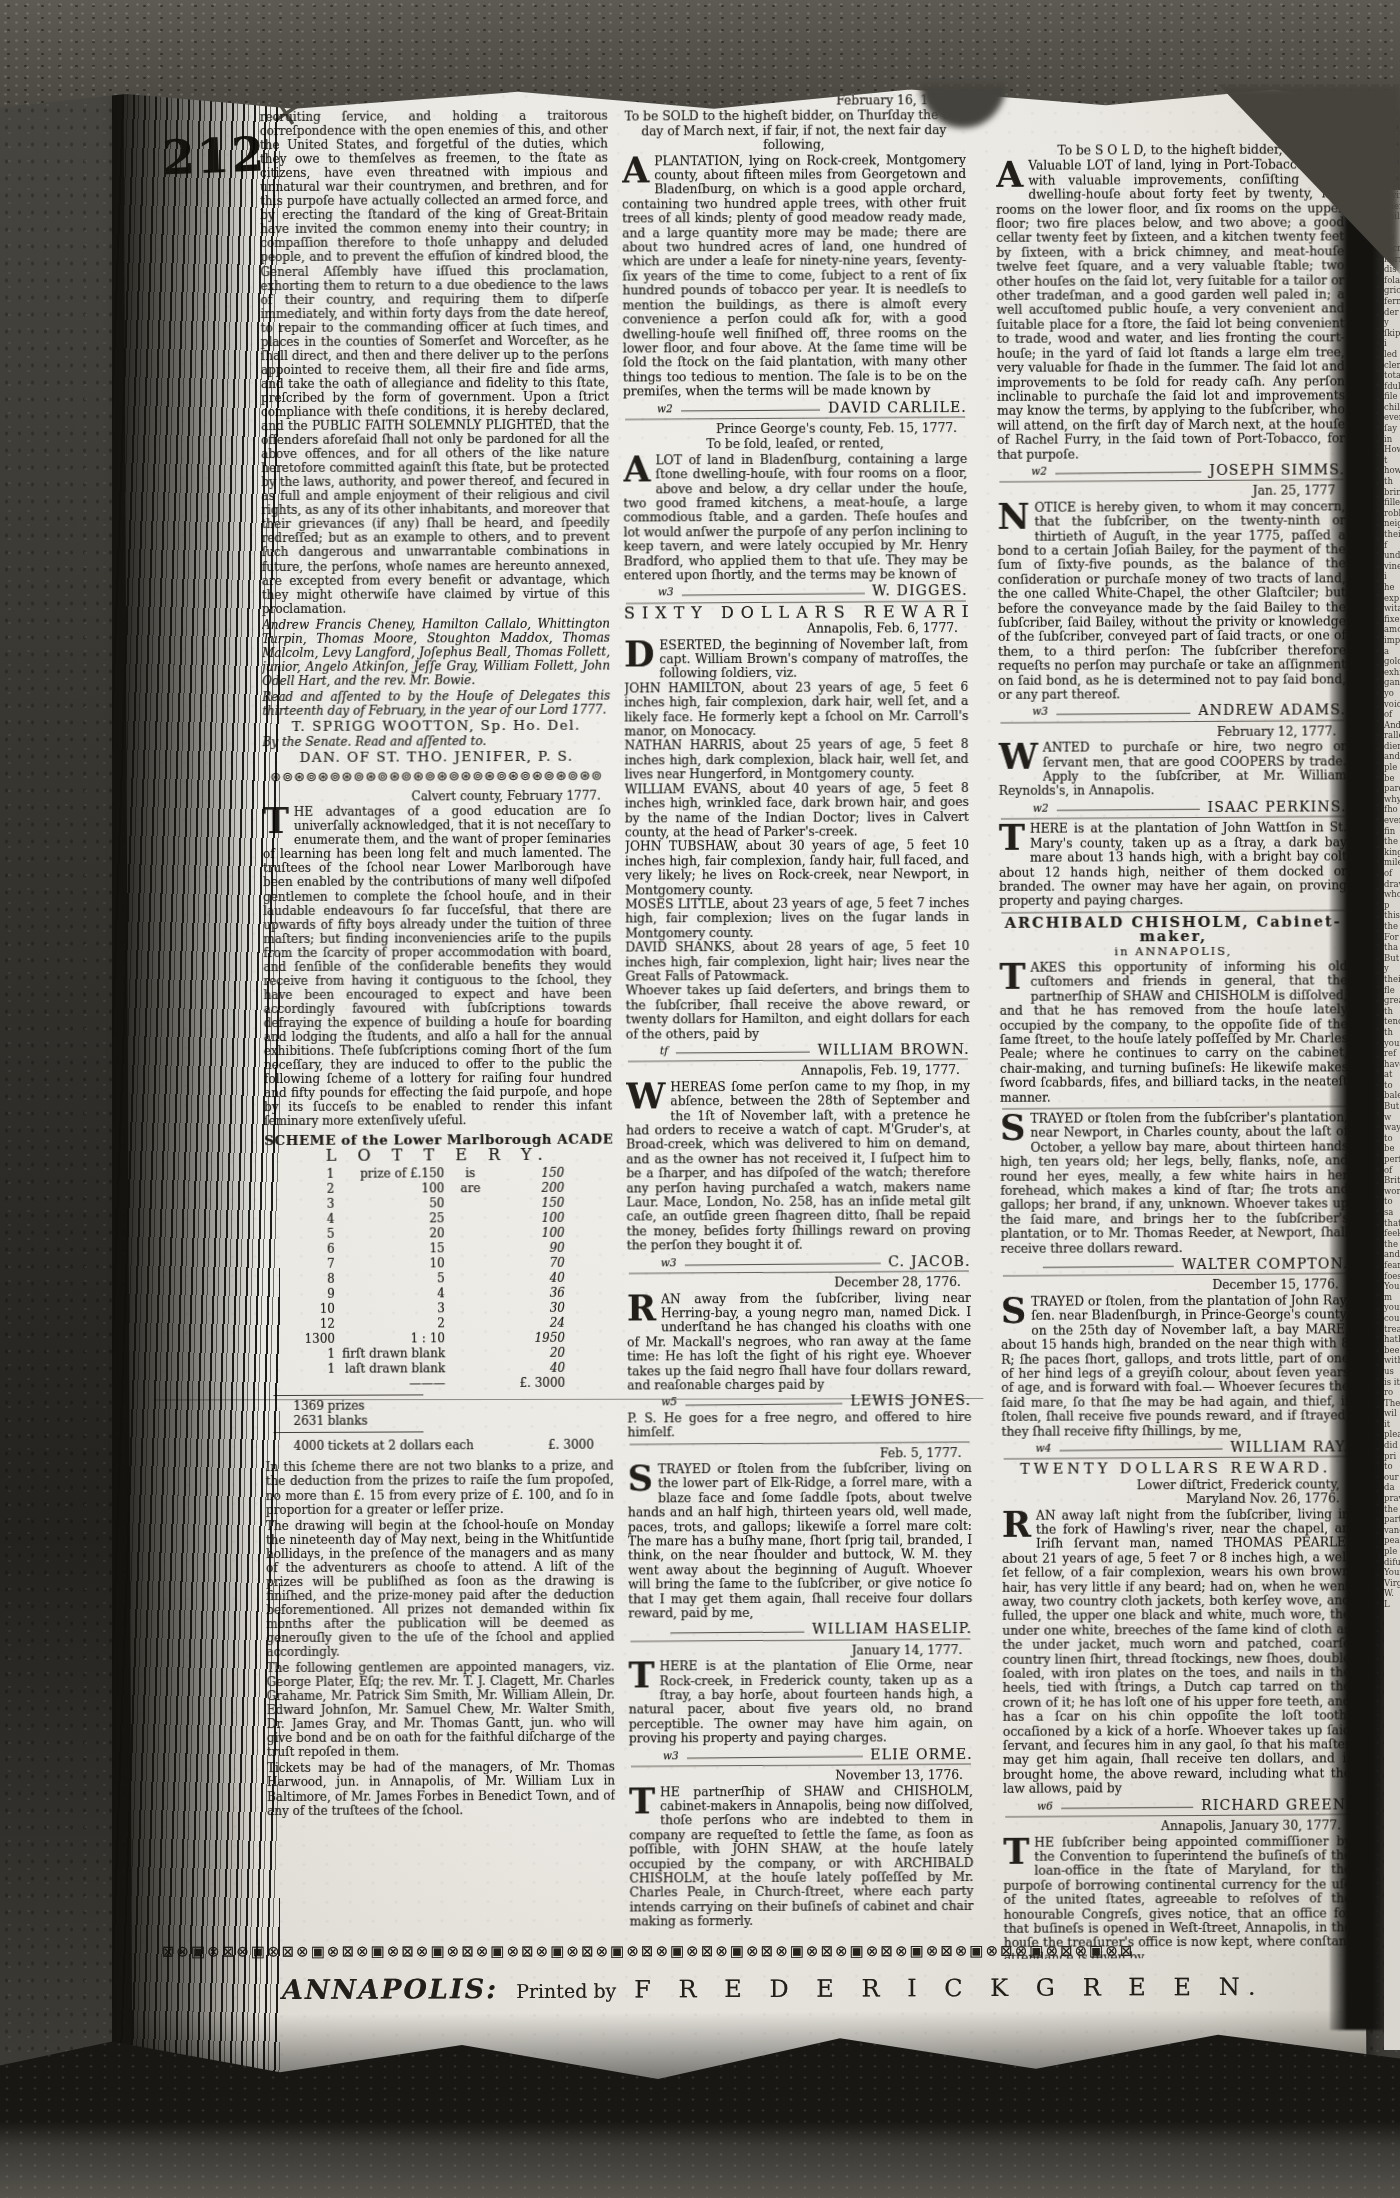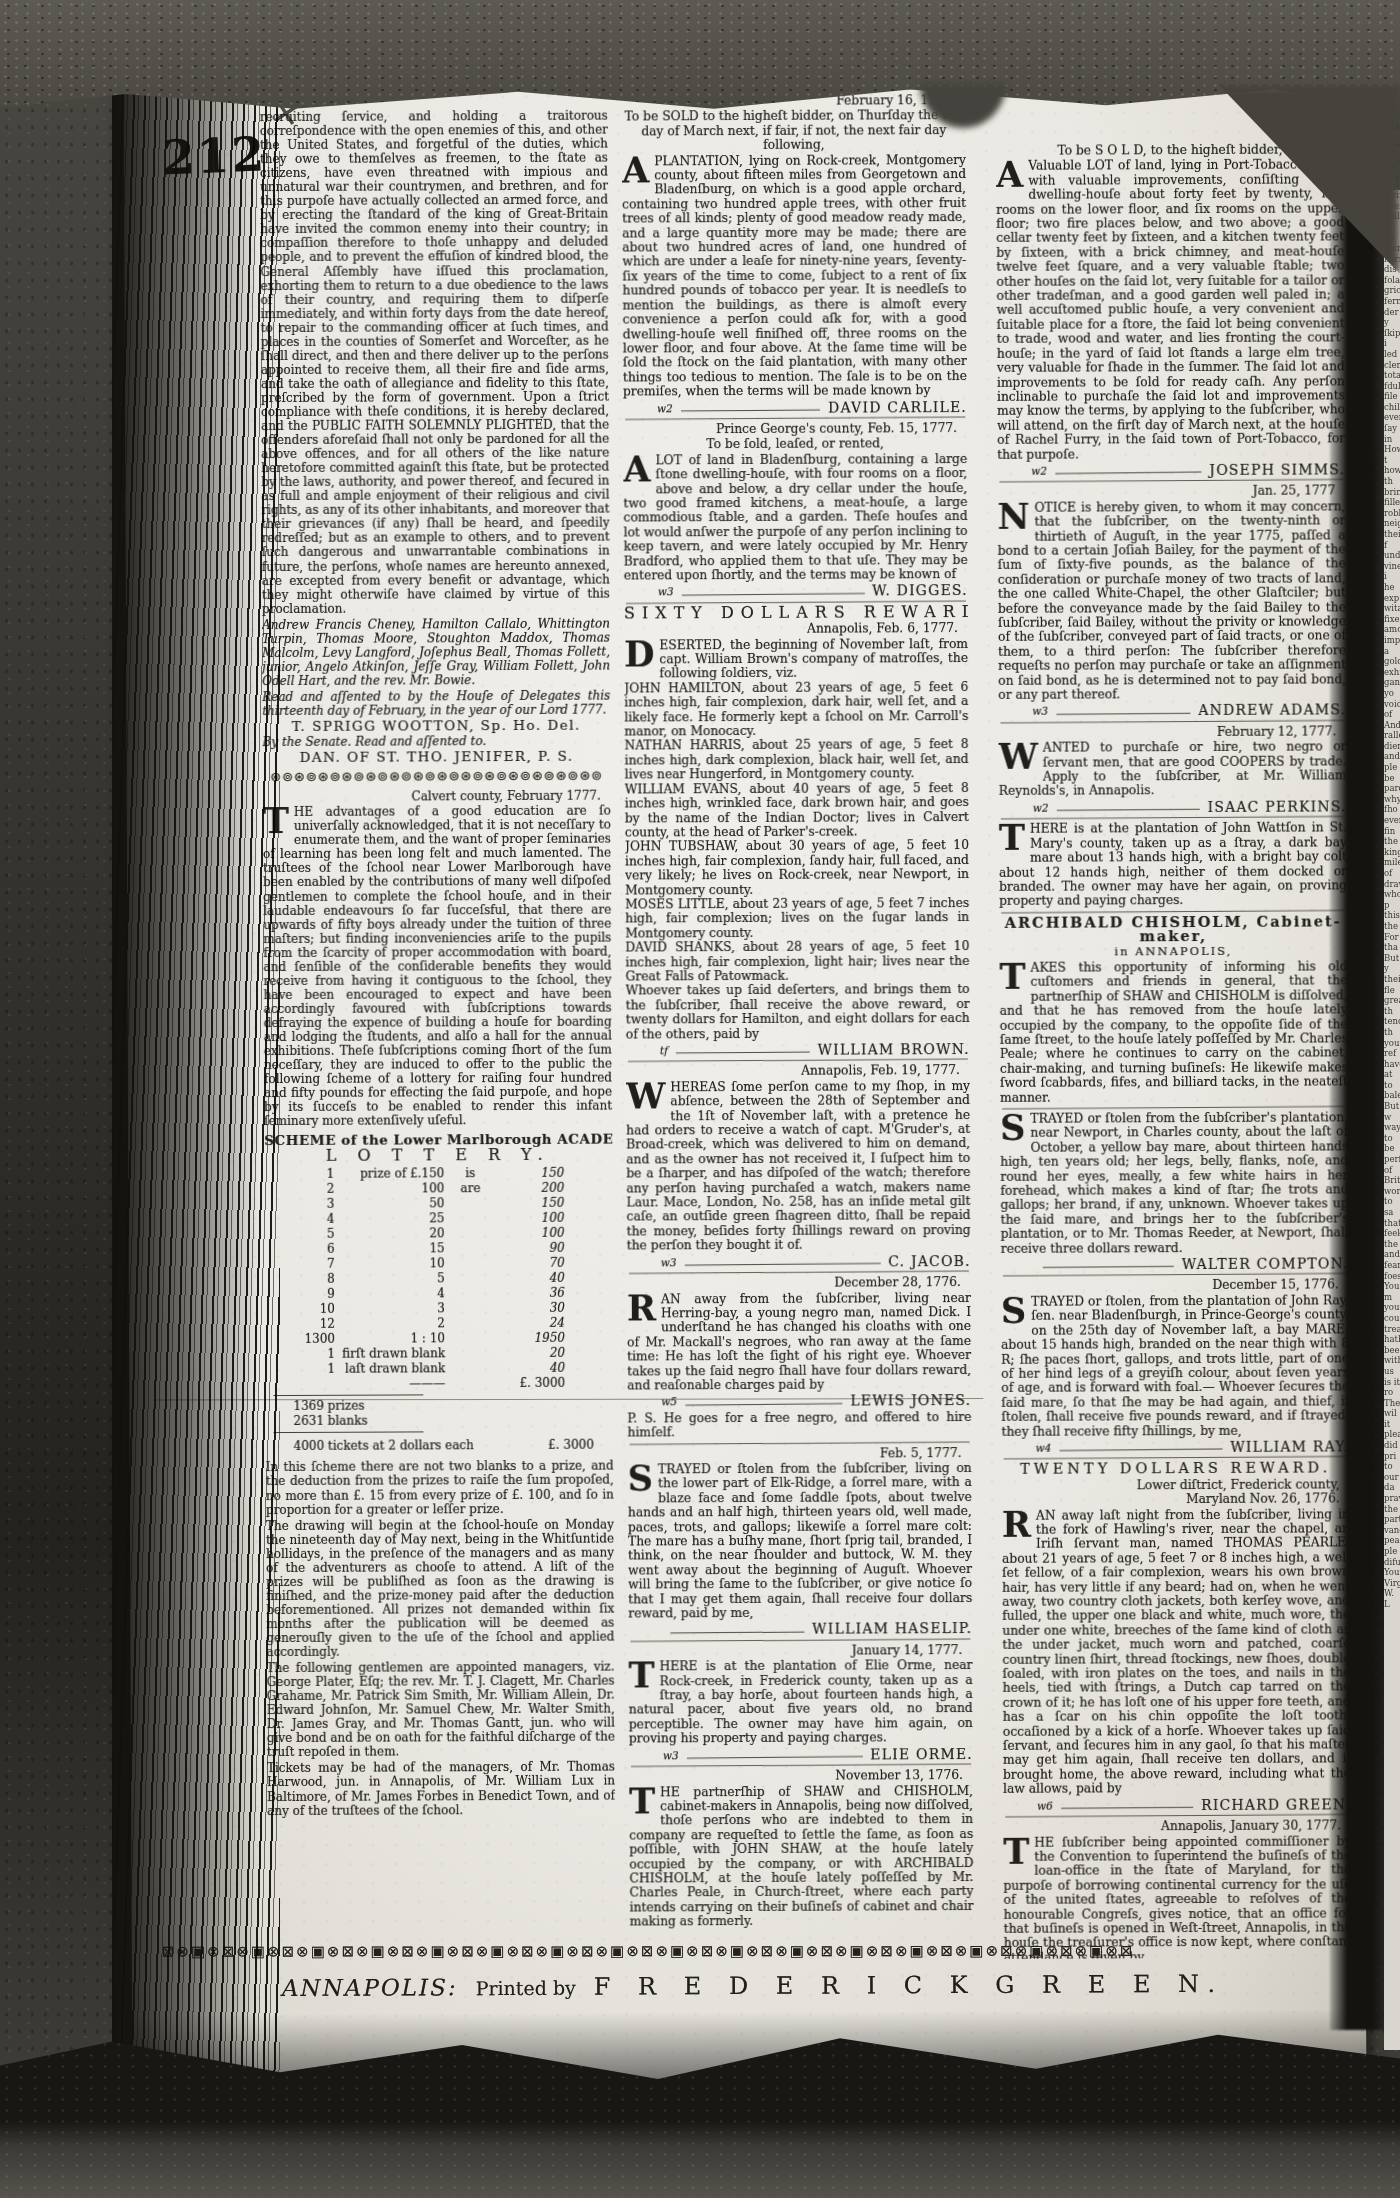--- a/index.html
+++ b/index.html
@@ -67,21 +67,21 @@
   .lt2{width:120px;text-align:right;}
   .lsub{margin-left:28px;line-height:15px;}
   .lrule{border-top:1.4px solid rgba(38,34,28,.85);width:150px;margin:3px 0 3px 8px;}
   .tickets{margin-top:6px;}
   
   .ornament-row{position:absolute;left:30px;top:1856px;width:1165px;overflow:hidden;
     white-space:nowrap;font-family:"DejaVu Sans",sans-serif;font-size:15px;
     letter-spacing:2px;color:#24211b;transform:rotate(.2deg);}
   .imprint{position:absolute;left:150px;top:1886px;width:1060px;display:flex;
     align-items:baseline;gap:18px;white-space:nowrap;}
-  .imprint-city{font-style:italic;font-size:23px;font-weight:normal;letter-spacing:2px;}
+  .imprint-city{font-style:italic;font-size:27px;font-weight:bold;letter-spacing:2px;}
   .imprint-by{font-size:19px;}
   .imprint-name{font-size:24px;letter-spacing:10px;}
   
   .film-top{position:absolute;left:0;top:0;width:1400px;height:112px;
     background:
       radial-gradient(rgba(255,255,255,.14) 1px, transparent 1.8px),
       radial-gradient(rgba(0,0,0,.4) 1px, transparent 2px),
       linear-gradient(#5c5a53,#4a4841);
     background-size:11px 9px,17px 12px,100% 100%;
     clip-path:polygon(0 0,100% 0,100% 100%,91% 80%,79% 94%,65% 80%,51% 97%,37% 82%,21% 97%,9% 84%,0 96%);}

